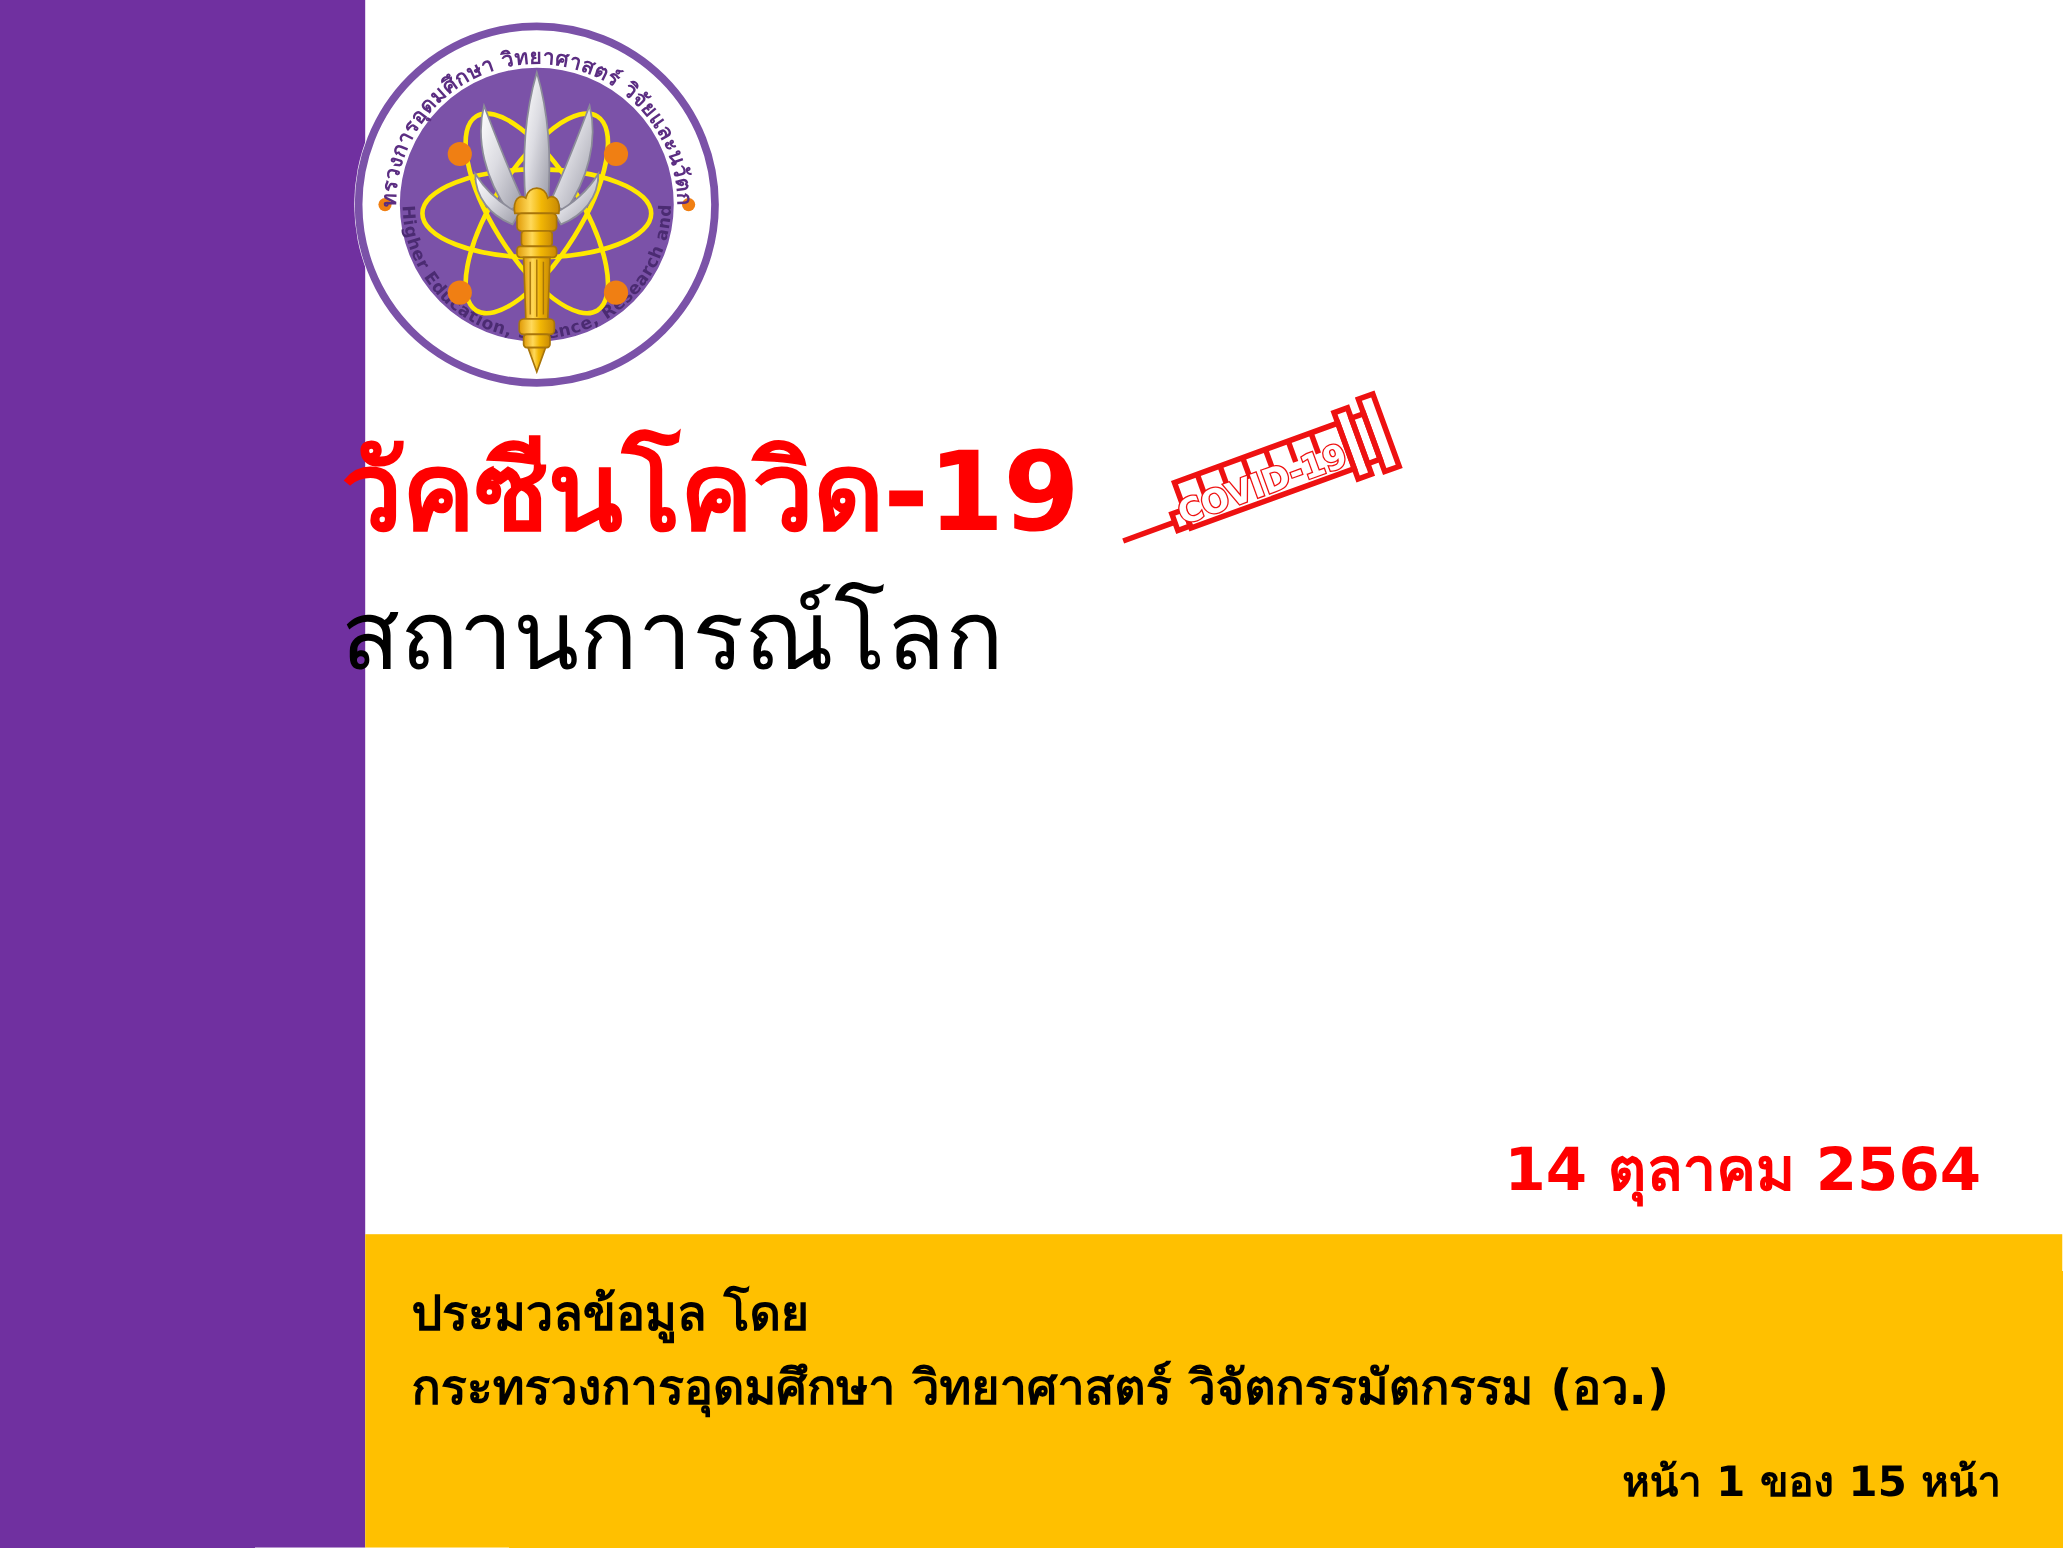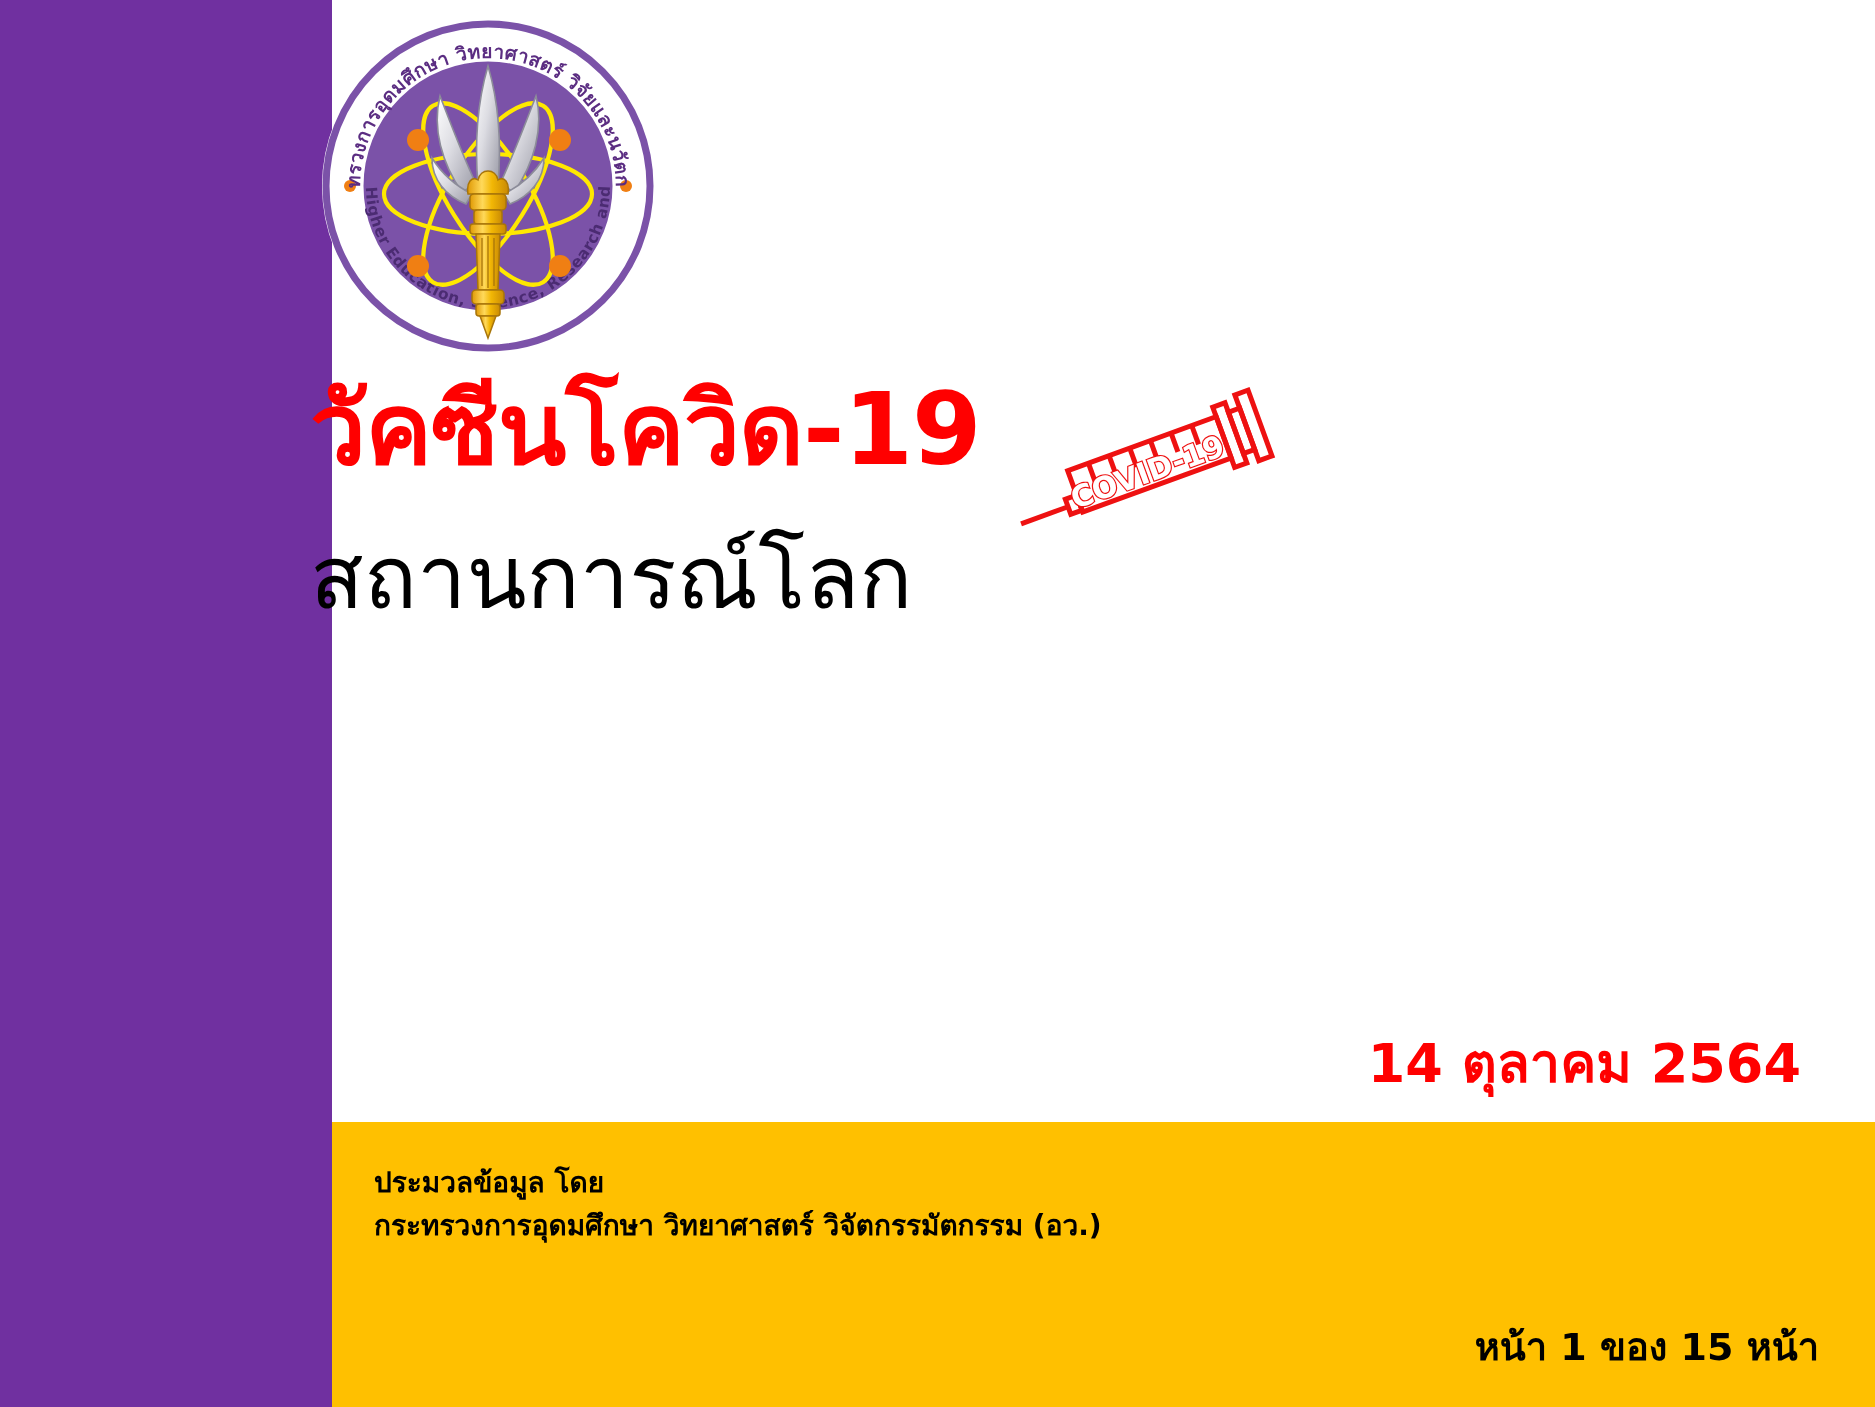--- a/index.html
+++ b/index.html
@@ -44,21 +44,21 @@
   
   .title-block {
     position: absolute;
     left: 310px;
     top: 380px;
     width: 1500px;
   }
 
   .title-red-row {
     display: flex;
-    align-items: flex-start;
+    align-items: flex-end;
     height: 118px;
   }
 
   .title-red {
     color: #FF0000;
     font-size: 100px;
     font-weight: 700;
     line-height: 1.0;
     letter-spacing: -1px;
     white-space: nowrap;
@@ -106,21 +106,21 @@
     width: 1543px;
     height: 285px;
     background: #FFC000;
   }
 
   .footer-credit {
     position: absolute;
     left: 42px;
     top: 40px;
     color: #000000;
-    font-size: 28px;
+    font-size: 44px;
     font-weight: 700;
     line-height: 1.52;
     font-family: "DejaVu Sans", "Liberation Sans", sans-serif;
   }
   .footer-credit div { white-space: nowrap; }
 
   .footer-pageno {
     position: absolute;
     right: 56px;
     bottom: 30px;

